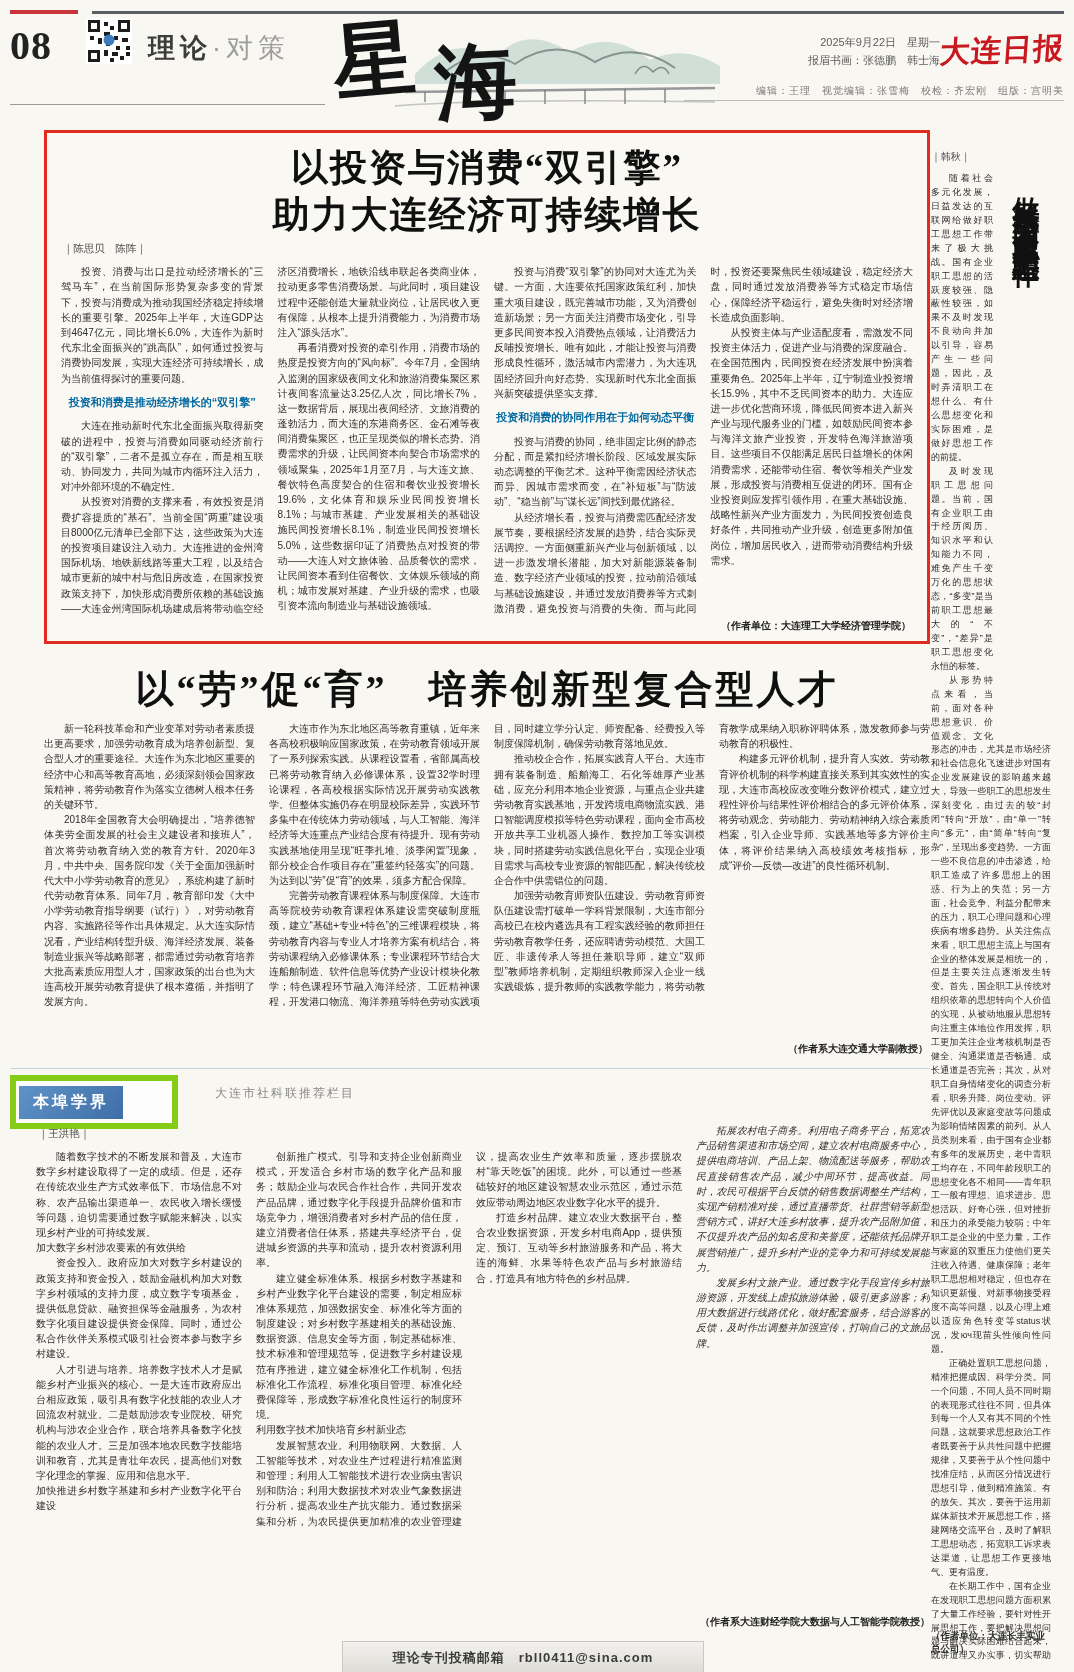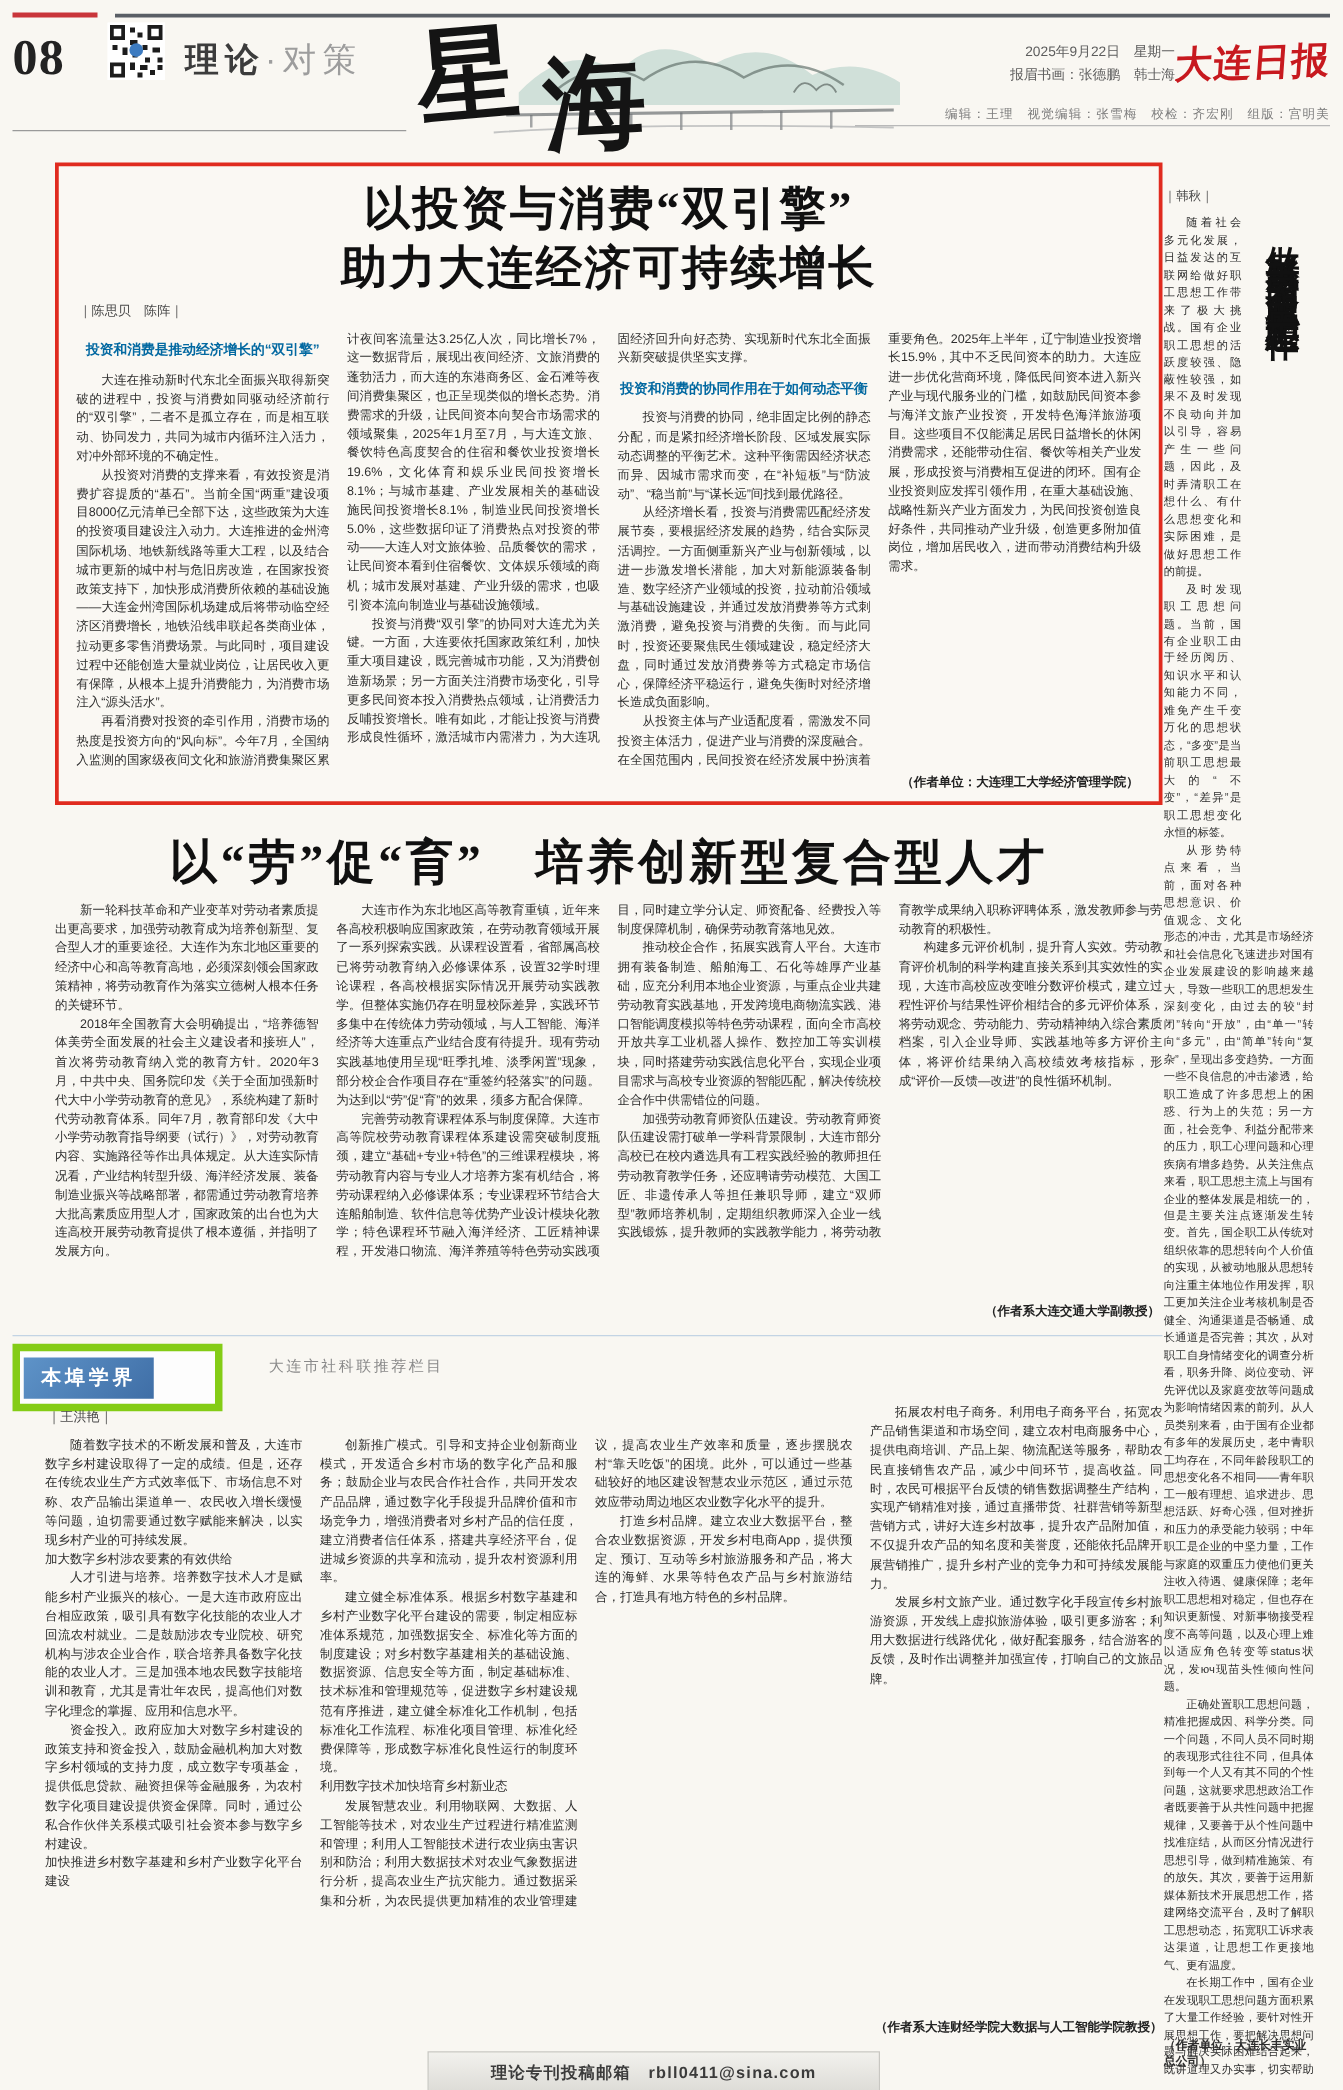--- a/index.html
+++ b/index.html
@@ -53,21 +53,21 @@
   .banner{position:relative;height:48px;margin:2px 0 6px 0;border-top:1px solid #c3d4e4;}
   .banner-box{position:absolute;left:0;top:6px;width:150px;height:36px;border:6px solid #84cc16;background:#fdfdfd;display:flex;align-items:center;padding:3px;}
   .banner-label{background:linear-gradient(135deg,#5e93c8,#3f6ea6);color:#fff;font-weight:bold;font-size:16px;letter-spacing:3px;padding:6px 14px;}
   .banner-sub{position:absolute;left:205px;top:16px;font-size:12px;color:#8a8a8a;letter-spacing:2px;}
   
   .a3{margin-left:26px;width:894px;height:508px;display:flex;gap:14px;position:relative;}
   .a3-left{width:646px;}
   .a3 .headline{font-size:33px;font-weight:bold;color:#2a2a2a;letter-spacing:4px;text-align:center;margin:16px 0 10px 0;}
   .a3-left-body{height:392px;overflow:hidden;columns:3;column-gap:14px;column-fill:auto;}
   .a3-right{flex:1;position:relative;}
-  .a3-right-body{height:482px;overflow:hidden;}
+  .a3-right-body{height:482px;overflow:hidden;font-style:italic;}
   .a3 .attr{right:0;bottom:2px;}
   
   .footer-bar{margin:10px 0 0 332px;width:360px;text-align:center;font-size:13px;font-weight:bold;color:#3b3b3b;
     background:linear-gradient(#f2f1ed,#dcdbd6);border:1px solid #c8c7c2;padding:7px 0;letter-spacing:1px;}
   
   .sb-byline{font-size:10px;color:#4a4a4a;margin:20px 0 8px 0;}
   .sb-flow{position:relative;}
   .v-title{float:right;writing-mode:vertical-rl;font-weight:900;font-size:27px;line-height:50px;letter-spacing:4px;color:#111;height:552px;margin:4px 0 12px 8px;}
   .sidebar .blk{font-size:9px;line-height:1.55;}
   .sb-attr{position:absolute;right:0;bottom:6px;font-size:9.5px;font-weight:bold;}
@@ -143,20 +143,21 @@
 
   <div class="main">
 
     <div class="a1">
       <div class="headline">
         <div>以投资与消费“双引擎”</div>
         <div>助力大连经济可持续增长</div>
       </div>
       <div class="byline">｜陈思贝　陈阵｜</div>
       <div class="a1-body">
+          <div class="blk blk-p">投资、消费与出口是拉动经济增长的“三驾马车”，在当前国际形势复杂多变的背景下，投资与消费成为推动我国经济稳定持续增长的重要引擎。2025年上半年，大连GDP达到4647亿元，同比增长6.0%，大连作为新时代东北全面振兴的“跳高队”，如何通过投资与消费协同发展，实现大连经济可持续增长，成为当前值得探讨的重要问题。</div>
           <div class="blk blk-h">投资和消费是推动经济增长的“双引擎”</div>
           <div class="blk blk-p">大连在推动新时代东北全面振兴取得新突破的进程中，投资与消费如同驱动经济前行的“双引擎”，二者不是孤立存在，而是相互联动、协同发力，共同为城市内循环注入活力，对冲外部环境的不确定性。</div>
           <div class="blk blk-p">从投资对消费的支撑来看，有效投资是消费扩容提质的“基石”。当前全国“两重”建设项目8000亿元清单已全部下达，这些政策为大连的投资项目建设注入动力。大连推进的金州湾国际机场、地铁新线路等重大工程，以及结合城市更新的城中村与危旧房改造，在国家投资政策支持下，加快形成消费所依赖的基础设施——大连金州湾国际机场建成后将带动临空经济区消费增长，地铁沿线串联起各类商业体，拉动更多零售消费场景。与此同时，项目建设过程中还能创造大量就业岗位，让居民收入更有保障，从根本上提升消费能力，为消费市场注入“源头活水”。</div>
           <div class="blk blk-p">再看消费对投资的牵引作用，消费市场的热度是投资方向的“风向标”。今年7月，全国纳入监测的国家级夜间文化和旅游消费集聚区累计夜间客流量达3.25亿人次，同比增长7%，这一数据背后，展现出夜间经济、文旅消费的蓬勃活力，而大连的东港商务区、金石滩等夜间消费集聚区，也正呈现类似的增长态势。消费需求的升级，让民间资本向契合市场需求的领域聚集，2025年1月至7月，与大连文旅、餐饮特色高度契合的住宿和餐饮业投资增长19.6%，文化体育和娱乐业民间投资增长8.1%；与城市基建、产业发展相关的基础设施民间投资增长8.1%，制造业民间投资增长5.0%，这些数据印证了消费热点对投资的带动——大连人对文旅体验、品质餐饮的需求，让民间资本看到住宿餐饮、文体娱乐领域的商机；城市发展对基建、产业升级的需求，也吸引资本流向制造业与基础设施领域。</div>
           <div class="blk blk-p">投资与消费“双引擎”的协同对大连尤为关键。一方面，大连要依托国家政策红利，加快重大项目建设，既完善城市功能，又为消费创造新场景；另一方面关注消费市场变化，引导更多民间资本投入消费热点领域，让消费活力反哺投资增长。唯有如此，才能让投资与消费形成良性循环，激活城市内需潜力，为大连巩固经济回升向好态势、实现新时代东北全面振兴新突破提供坚实支撑。</div>
           <div class="blk blk-h">投资和消费的协同作用在于如何动态平衡</div>
           <div class="blk blk-p">投资与消费的协同，绝非固定比例的静态分配，而是紧扣经济增长阶段、区域发展实际动态调整的平衡艺术。这种平衡需因经济状态而异、因城市需求而变，在“补短板”与“防波动”、“稳当前”与“谋长远”间找到最优路径。</div>
           <div class="blk blk-p">从经济增长看，投资与消费需匹配经济发展节奏，要根据经济发展的趋势，结合实际灵活调控。一方面侧重新兴产业与创新领域，以进一步激发增长潜能，加大对新能源装备制造、数字经济产业领域的投资，拉动前沿领域与基础设施建设，并通过发放消费券等方式刺激消费，避免投资与消费的失衡。而与此同时，投资还要聚焦民生领域建设，稳定经济大盘，同时通过发放消费券等方式稳定市场信心，保障经济平稳运行，避免失衡时对经济增长造成负面影响。</div>
           <div class="blk blk-p">从投资主体与产业适配度看，需激发不同投资主体活力，促进产业与消费的深度融合。在全国范围内，民间投资在经济发展中扮演着重要角色。2025年上半年，辽宁制造业投资增长15.9%，其中不乏民间资本的助力。大连应进一步优化营商环境，降低民间资本进入新兴产业与现代服务业的门槛，如鼓励民间资本参与海洋文旅产业投资，开发特色海洋旅游项目。这些项目不仅能满足居民日益增长的休闲消费需求，还能带动住宿、餐饮等相关产业发展，形成投资与消费相互促进的闭环。国有企业投资则应发挥引领作用，在重大基础设施、战略性新兴产业方面发力，为民间投资创造良好条件，共同推动产业升级，创造更多附加值岗位，增加居民收入，进而带动消费结构升级需求。</div>
         </div>
@@ -183,22 +184,22 @@
       </div>
       <div class="banner-sub">大连市社科联推荐栏目</div>
     </div>
 
     <div class="a3">
       <div class="a3-left">
         <div class="byline">｜王洪艳｜</div>
         <div class="a3-left-body">
             <div class="blk blk-p">随着数字技术的不断发展和普及，大连市数字乡村建设取得了一定的成绩。但是，还存在传统农业生产方式效率低下、市场信息不对称、农产品输出渠道单一、农民收入增长缓慢等问题，迫切需要通过数字赋能来解决，以实现乡村产业的可持续发展。</div>
             <div class="blk blk-g">加大数字乡村涉农要素的有效供给</div>
+            <div class="blk blk-p">资金投入。政府应加大对数字乡村建设的政策支持和资金投入，鼓励金融机构加大对数字乡村领域的支持力度，成立数字专项基金，提供低息贷款、融资担保等金融服务，为农村数字化项目建设提供资金保障。同时，通过公私合作伙伴关系模式吸引社会资本参与数字乡村建设。</div>
             <div class="blk blk-p">人才引进与培养。培养数字技术人才是赋能乡村产业振兴的核心。一是大连市政府应出台相应政策，吸引具有数字化技能的农业人才回流农村就业。二是鼓励涉农专业院校、研究机构与涉农企业合作，联合培养具备数字化技能的农业人才。三是加强本地农民数字技能培训和教育，尤其是青壮年农民，提高他们对数字化理念的掌握、应用和信息水平。</div>
-            <div class="blk blk-p">资金投入。政府应加大对数字乡村建设的政策支持和资金投入，鼓励金融机构加大对数字乡村领域的支持力度，成立数字专项基金，提供低息贷款、融资担保等金融服务，为农村数字化项目建设提供资金保障。同时，通过公私合作伙伴关系模式吸引社会资本参与数字乡村建设。</div>
             <div class="blk blk-g">加快推进乡村数字基建和乡村产业数字化平台建设</div>
             <div class="blk blk-p">创新推广模式。引导和支持企业创新商业模式，开发适合乡村市场的数字化产品和服务；鼓励企业与农民合作社合作，共同开发农产品品牌，通过数字化手段提升品牌价值和市场竞争力，增强消费者对乡村产品的信任度，建立消费者信任体系，搭建共享经济平台，促进城乡资源的共享和流动，提升农村资源利用率。</div>
             <div class="blk blk-p">建立健全标准体系。根据乡村数字基建和乡村产业数字化平台建设的需要，制定相应标准体系规范，加强数据安全、标准化等方面的制度建设；对乡村数字基建相关的基础设施、数据资源、信息安全等方面，制定基础标准、技术标准和管理规范等，促进数字乡村建设规范有序推进，建立健全标准化工作机制，包括标准化工作流程、标准化项目管理、标准化经费保障等，形成数字标准化良性运行的制度环境。</div>
             <div class="blk blk-g">利用数字技术加快培育乡村新业态</div>
             <div class="blk blk-p">发展智慧农业。利用物联网、大数据、人工智能等技术，对农业生产过程进行精准监测和管理；利用人工智能技术进行农业病虫害识别和防治；利用大数据技术对农业气象数据进行分析，提高农业生产抗灾能力。通过数据采集和分析，为农民提供更加精准的农业管理建议，提高农业生产效率和质量，逐步摆脱农村“靠天吃饭”的困境。此外，可以通过一些基础较好的地区建设智慧农业示范区，通过示范效应带动周边地区农业数字化水平的提升。</div>
             <div class="blk blk-p">打造乡村品牌。建立农业大数据平台，整合农业数据资源，开发乡村电商App，提供预定、预订、互动等乡村旅游服务和产品，将大连的海鲜、水果等特色农产品与乡村旅游结合，打造具有地方特色的乡村品牌。</div>
           </div>
       </div>
       <div class="a3-right">
         <div class="a3-right-body">

